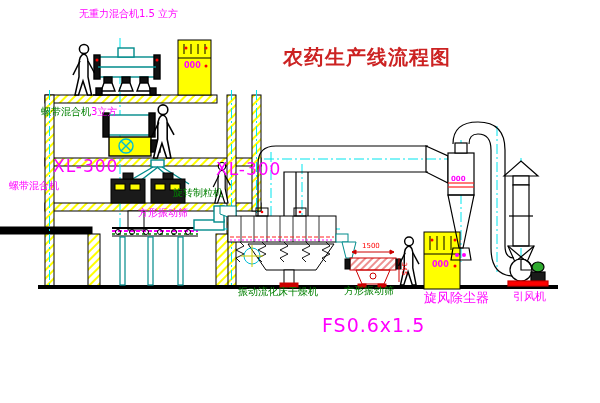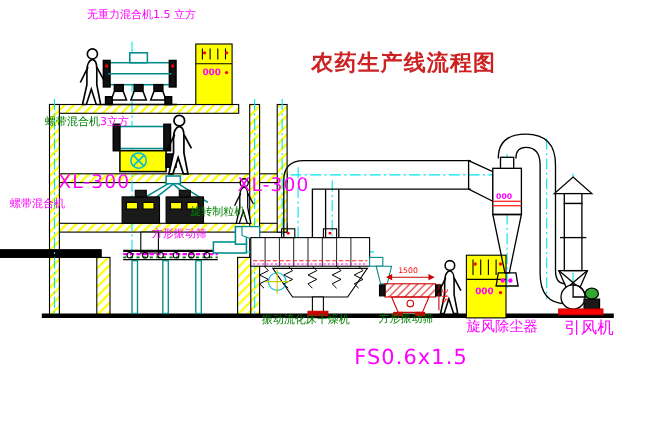--- a/index.html
+++ b/index.html
@@ -295,21 +295,21 @@
 <div class="lbl grn cjk-s" style="left:173px;top:188px;">旋转制粒机</div>
 
 <div class="lbl mag cjk-s" style="left:138px;top:208px;">方形振动筛</div>
 
 <div class="lbl grn cjk-s" style="left:238px;top:287px;">振动流化床干燥机</div>
 
 <div class="lbl grn cjk-s" style="left:344px;top:286px;">方形振动筛</div>
 <div class="lbl model-big" style="left:322px;top:297px;margin-top:19px;">FS0.6x1.5</div>
 
 <div class="lbl mag cjk-s" style="left:424px;top:291px;font-size:13px;">旋风除尘器</div>
-<div class="lbl mag cjk-s" style="left:513px;top:291px;font-size:15px;">引风机</div>
+<div class="lbl mag cjk-s" style="left:513px;top:291px;font-size:11px;">引风机</div>
 
 <div class="lbl dim" style="left:362px;top:243px;">1500</div>
 <div class="lbl dim dim-v" style="left:400px;top:262px;">345</div>
 
 <div class="lbl tag" style="left:184px;top:62px;">000</div>
 <div class="lbl tag" style="left:432px;top:261px;">000</div>
 <div class="lbl tag" style="left:451px;top:176px;font-size:7px;">000</div>
 
 </div>
 

